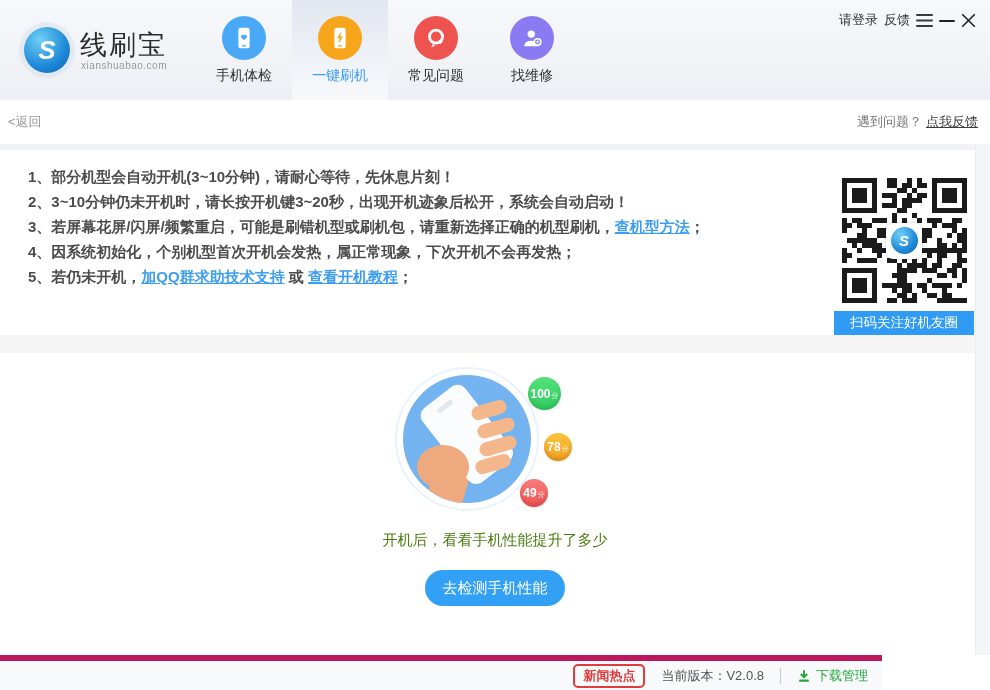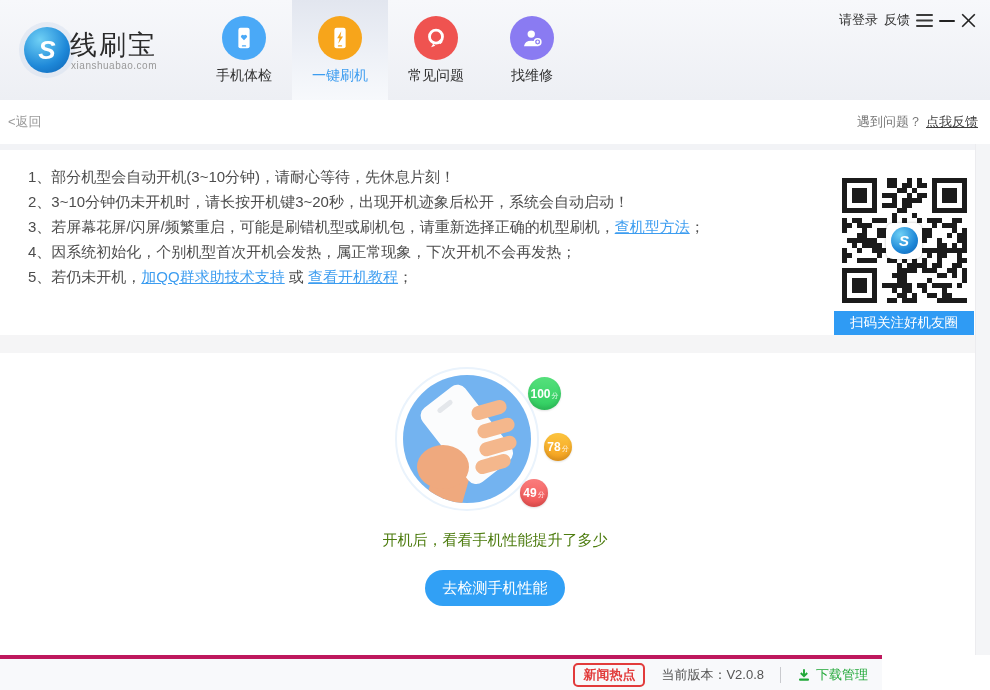--- a/index.html
+++ b/index.html
@@ -17,21 +17,21 @@
     display:flex; align-items:stretch;
   }
   .brand { display:flex; align-items:center; padding-left:24px; width:196px; }
   .logo-circle {
     width:46px; height:46px; border-radius:50%;
     background:radial-gradient(circle at 35% 28%,#6fd0f5,#1e88d8 60%,#0d5fb0);
     box-shadow:0 0 0 5px rgba(200,216,236,.35);
     display:flex; align-items:center; justify-content:center;
     color:#fff; font-weight:bold; font-style:italic; font-size:26px;
   }
-  .brand-text { margin-left:0; display:flex; flex-direction:column; }
+  .brand-text { margin-left:10px; display:flex; flex-direction:column; }
   .brand-name { font-size:27px; color:#2b2b2b; letter-spacing:2px; line-height:30px; }
   .brand-domain { font-size:10px; color:#999; letter-spacing:.5px; align-self:flex-end; }
 
   .nav { display:flex; align-items:stretch; }
   .nav-item {
     width:96px; display:flex; flex-direction:column; align-items:center;
     justify-content:center; gap:7px; cursor:pointer;
   }
   .nav-item.active { background:linear-gradient(180deg,#e2e6ef,#eef1f7 55%,#f7f9fc); }
   .nav-icon {
@@ -60,21 +60,21 @@
   }
   .back-link { font-size:13px; color:#9a9a9a; cursor:pointer; }
   .issue-wrap { font-size:13px; color:#777; display:flex; gap:4px; align-items:center; }
   .issue-link { color:#3c3c3c; text-decoration:underline; cursor:pointer; }
   .section-gap { height:6px; background:#f2f3f6; }
   .section-gap2 { height:18px; background:#f5f5f6; }
 
   
   .success { position:relative; height:185px; background:#fff; padding:14px 28px 0; }
   .success-title { font-size:26px; font-weight:bold; color:#141414; margin-bottom:12px; }
-  .tips { font-size:15px; color:#4c4c4c; line-height:25px; width:790px; }
+  .tips { font-size:15px; color:#4c4c4c; line-height:25px; width:790px;font-weight:bold; }
   .tips a { color:#3d9df0; text-decoration:underline; cursor:pointer; }
 
   .qr-col { position:absolute; top:28px; right:16px; width:140px; text-align:center; }
   .qr-box { position:relative; width:125px; height:125px; margin:0 auto; background:#fff; }
   .qr-logo {
     position:absolute; left:50%; top:50%; transform:translate(-50%,-50%);
     width:36px; height:36px; background:#fff; border-radius:7px;
     box-shadow:0 0 3px rgba(0,0,0,.25);
     display:flex; align-items:center; justify-content:center;
   }
@@ -111,21 +111,21 @@
 
   
   .scroll-track {
     position:absolute; right:0; top:144px; width:15px; height:511px;
     background:#f4f5f7; border-left:1px solid #ececef;
   }
 
   
   .footer {
     position:absolute; left:0; bottom:0; width:882px; height:35px;
-    background:#f8f9fb; border-top:4px solid #be185d;
+    background:#f8f9fb; border-top:6px solid #be185d;
     display:flex; align-items:center; justify-content:flex-end;
     gap:16px; padding-right:14px; font-size:13px;
   }
   .news-badge {
     color:#e23b3b; border:2px solid #e23b3b; border-radius:5px;
     padding:1px 8px; font-weight:bold; cursor:pointer;
   }
   .version-text { color:#555; }
   .foot-divider { width:1px; height:16px; background:#c9cace; }
   .download-link { color:#21a838; display:flex; align-items:center; gap:5px; cursor:pointer; }

